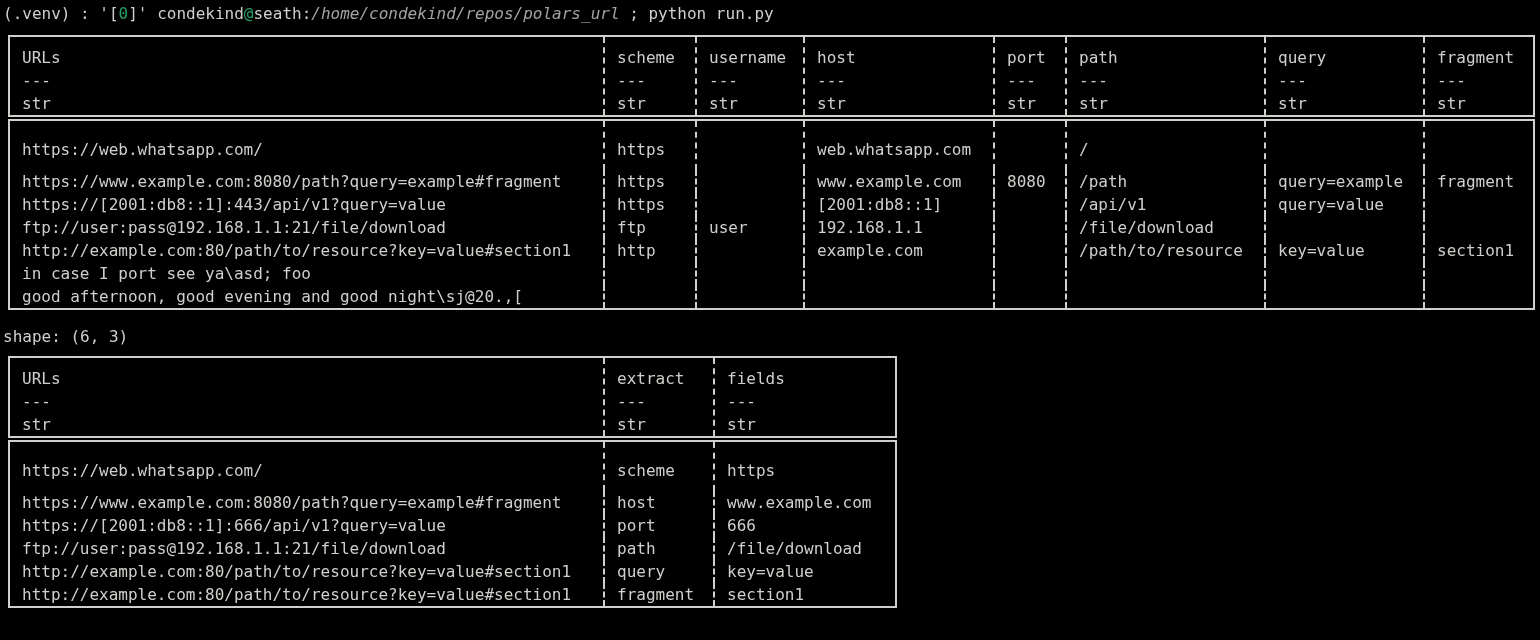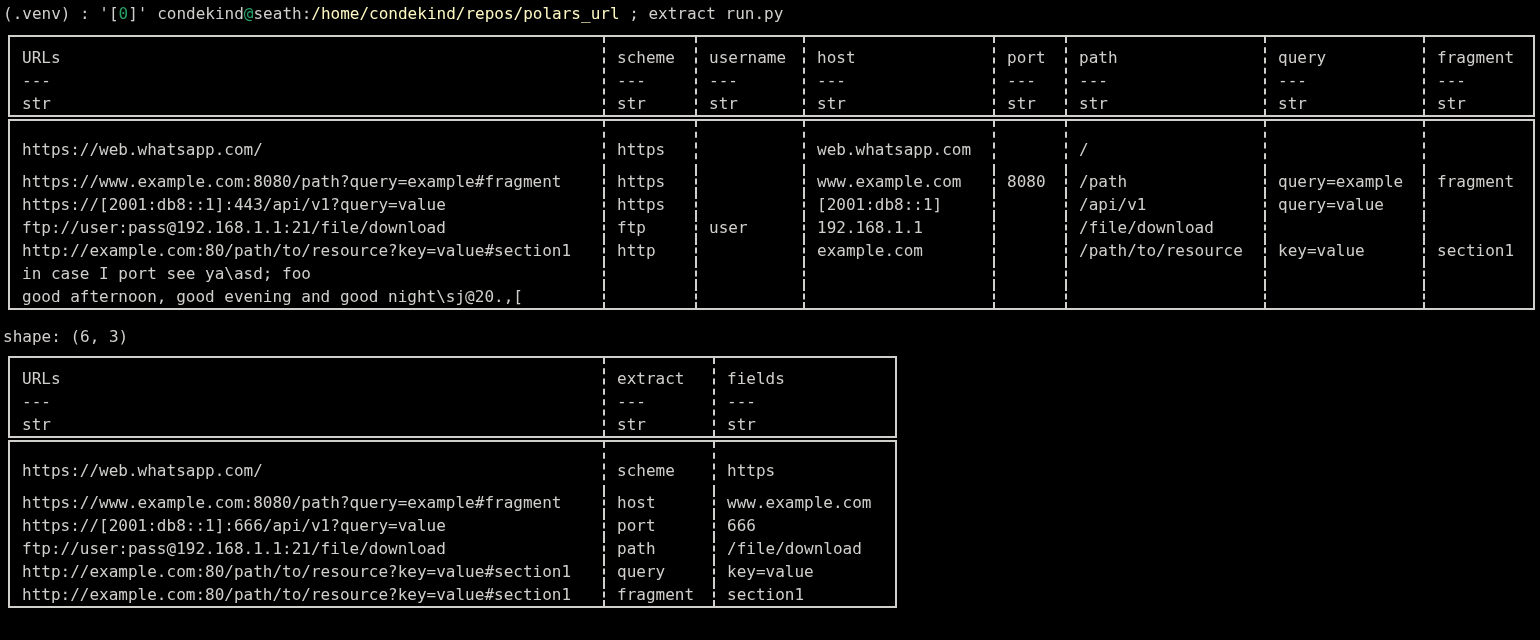--- a/index.html
+++ b/index.html
@@ -20,21 +20,21 @@
     padding: 2px 0 0 3px;
     box-sizing: border-box;
     width: 1540px;
     height: 640px;
   }
   .line {
     height: 23px;
     white-space: pre;
   }
   .fg-green { color: #26a269; }
-  .fg-blue  { color: #fef9c3; }
+  .fg-blue  { color: #a3a3a3; font-style: italic; }
 
   table.df {
     border-collapse: collapse;
     table-layout: fixed;
     margin-left: 5px;
     background: #000000;
   }
   table.df, table.df th, table.df td {
     border-color: #d0cfcc;
   }
@@ -69,21 +69,21 @@
 
   #df-table-0 { margin-top: 10px; }
   #shape-line-1 { margin-top: 15px; }
   #df-table-1 { margin-top: 8px; }
 </style>
 </head>
 <body>
 
 <div class="screen">
 
-  <div class="line"><span>(.venv) : '[</span><span class="fg-green">0</span><span>]' </span><span>condekind</span><span class="fg-green">@</span><span>seath:</span><span class="fg-blue">/home/condekind/repos/polars_url</span><span> ; extract run.py</span></div>
+  <div class="line"><span>(.venv) : '[</span><span class="fg-green">0</span><span>]' </span><span>condekind</span><span class="fg-green">@</span><span>seath:</span><span class="fg-blue">/home/condekind/repos/polars_url</span><span> ; python run.py</span></div>
 
 
   <table class="df" id="df-table-0">
     <colgroup>
       <col style="width:595px">
         <col style="width:92px">
         <col style="width:108px">
         <col style="width:190px">
         <col style="width:72px">
         <col style="width:199px">

